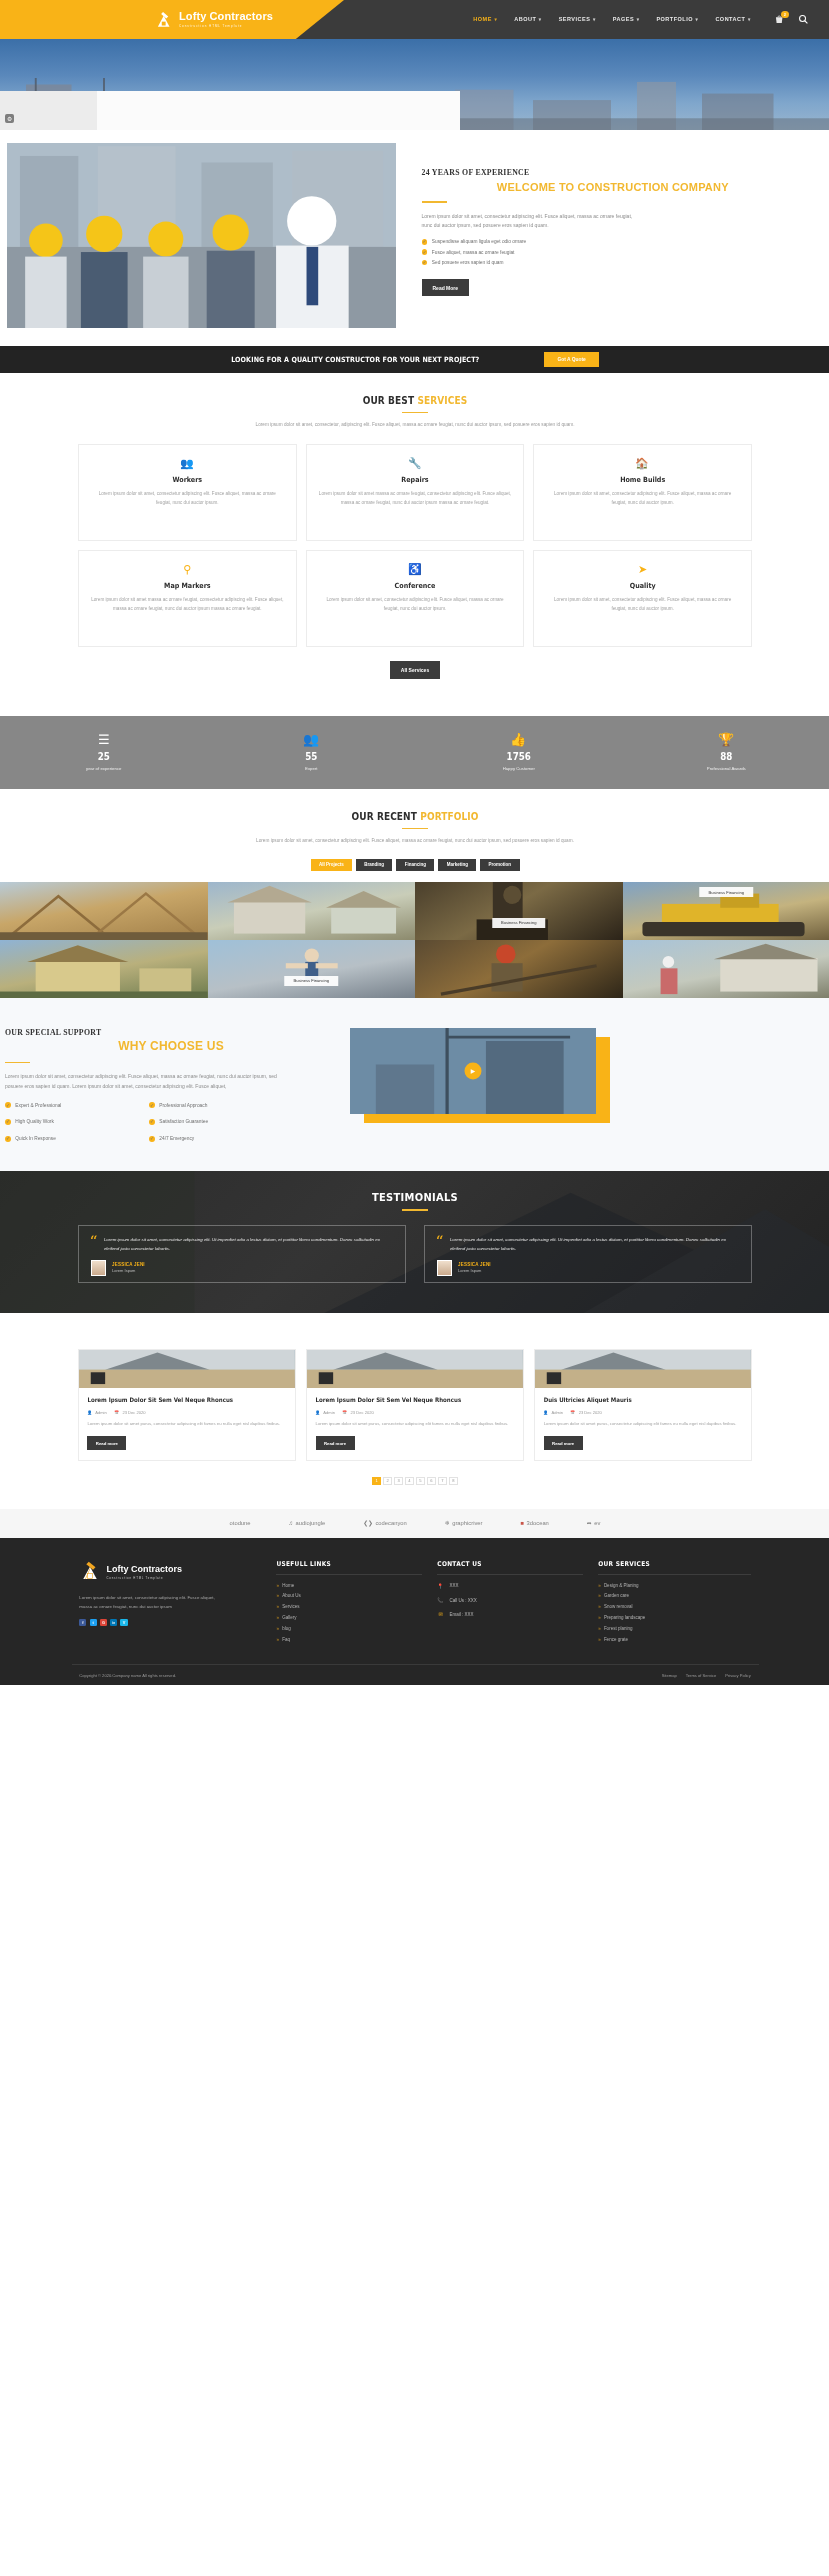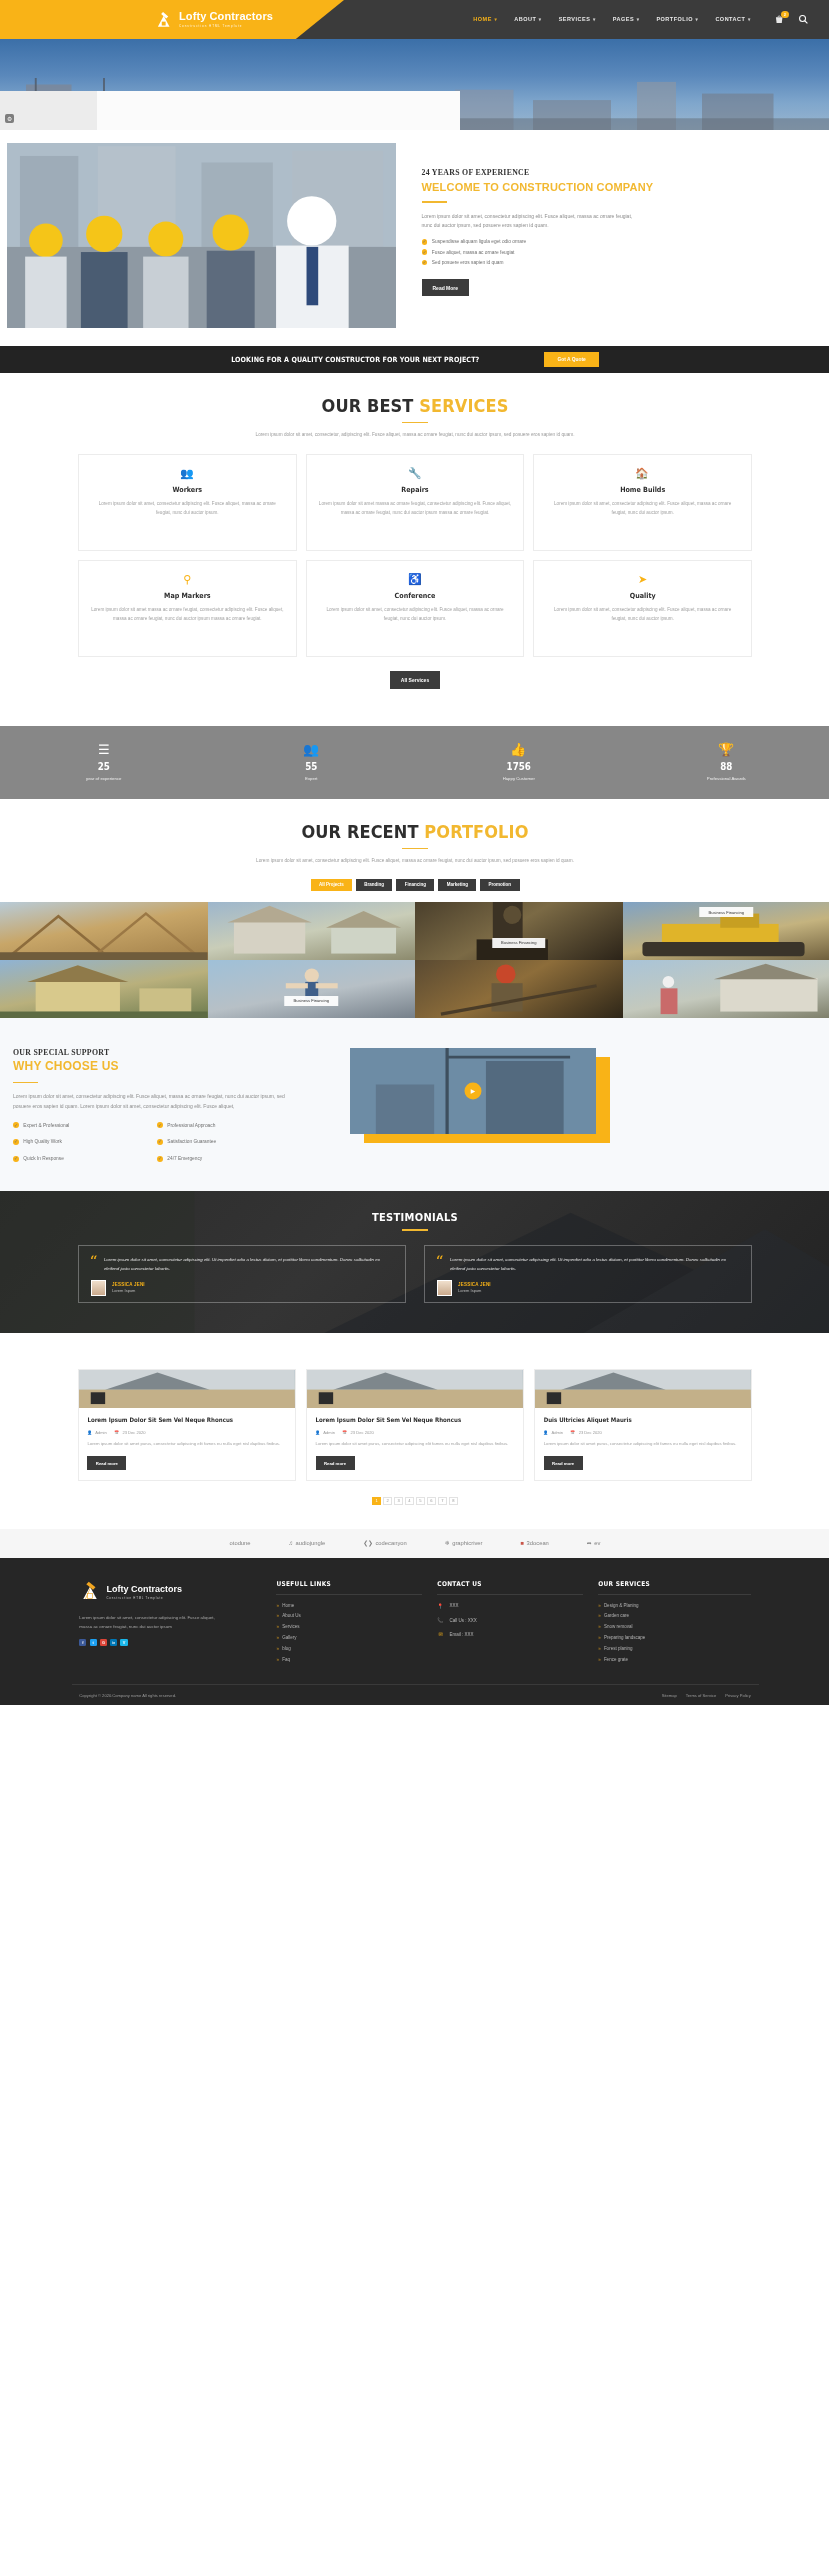--- a/index.html
+++ b/index.html
@@ -66,21 +66,21 @@
 
   
   .welcome{ padding:13px 0 18px; background:#fff; display:flex; }
   .welcome-photo{
     width:389px; height:185px; margin-left:6.5px; position:relative; overflow:hidden;
     background:linear-gradient(180deg,#b9c6d2 0%,#cdd6de 45%,#9aa5ad 100%);
   }
   .welcome-body{ flex:1; padding:25px 26px 0 26px; }
   .eyebrow{ font-size:7.8px; font-weight:bold; color:#333; letter-spacing:0.3px; margin-bottom:3.9px;
             font-family:Liberation Serif, serif; }
-  .h-yellow{ font-size:11px; font-weight:bold; color:#f2b830; letter-spacing:0.2px; line-height:1.15; }
+  .h-yellow{ font-size:11px; font-weight:bold; color:#f2b830; letter-spacing:0.2px; line-height:1.15;text-align:center; }
   .rule{ width:25px; height:1.3px; background:#f2b830; margin:7.8px 0 9px; }
   .lead{ font-size:5px; color:#8c8c8c; line-height:1.95; max-width:214px; }
   .ticks{ margin-top:7.8px; }
   .tick{ display:flex; align-items:center; gap:4.5px; margin-bottom:4.5px; }
   .tick-dot{
     width:5.8px; height:5.8px; border-radius:50%; background:#f9b317; color:#fff;
     font-size:3.9px; display:flex; align-items:center; justify-content:center; flex:0 0 auto;
   }
   .tick span{ font-size:4.8px; color:#6f6f6f; }
   .btn-dark{
@@ -99,21 +99,21 @@
   }
   .btn-yellow{
     background:#f9b317; color:#fff; font-size:4.9px; font-weight:bold;
     padding:5.2px 13px; cursor:pointer; border:none;
   }
 
   
   .sec{ padding:22px 0 0; }
   .sec-head{ text-align:center; }
   .sec-title{
-    font-size:18px; font-weight:bold; color:#2e2e2e; letter-spacing:0.1px;
+    font-size:10px; font-weight:bold; color:#2e2e2e; letter-spacing:0.1px;
     font-family:"DejaVu Sans Condensed","Liberation Sans", sans-serif;
   }
   .sec-title em{ font-style:normal; color:#f2b830; }
   .sec-rule{ width:26px; height:1.3px; background:#f2b830; margin:5.8px auto 7.8px; }
   .sec-sub{
     font-size:4.7px; color:#9a9a9a; line-height:1.9; max-width:363px; margin:0 auto;
   }
 
   
   .svc-grid{
@@ -158,21 +158,21 @@
   .pf{ position:relative; overflow:hidden; cursor:pointer; }
   .pf-cap{
     position:absolute; left:50%; transform:translateX(-50%); bottom:11.7px;
     background:rgba(255,255,255,.93); color:#333; font-size:4.1px;
     padding:2.6px 9px; white-space:nowrap;
   }
   .pf-cap.top{ top:5.2px; bottom:auto; }
 
   
   .why{ background:#f7f9fb; padding:22px 0 25px; display:flex; align-items:flex-start; }
-  .why-left{ width:337px; padding-left:13px; padding-top:7.8px; }
+  .why-left{ width:337px; padding-left:5px; padding-top:7.8px; }
   .why-ticks{ display:grid; grid-template-columns:1fr 1fr; gap:6.5px 9px; margin-top:10.4px; max-width:279px; }
   .why-right{ flex:1; position:relative; padding:7.8px 19.4px 0 13px; }
   .video-shadow{
     position:absolute; left:27px; top:17px; width:246px; height:86px; background:#f9b317;
   }
   .video{
     position:relative; width:246px; height:86px; overflow:hidden;
     background:linear-gradient(180deg,#5c7f9c 0%,#7d99ae 55%,#4d6276 100%);
   }
   .play{

